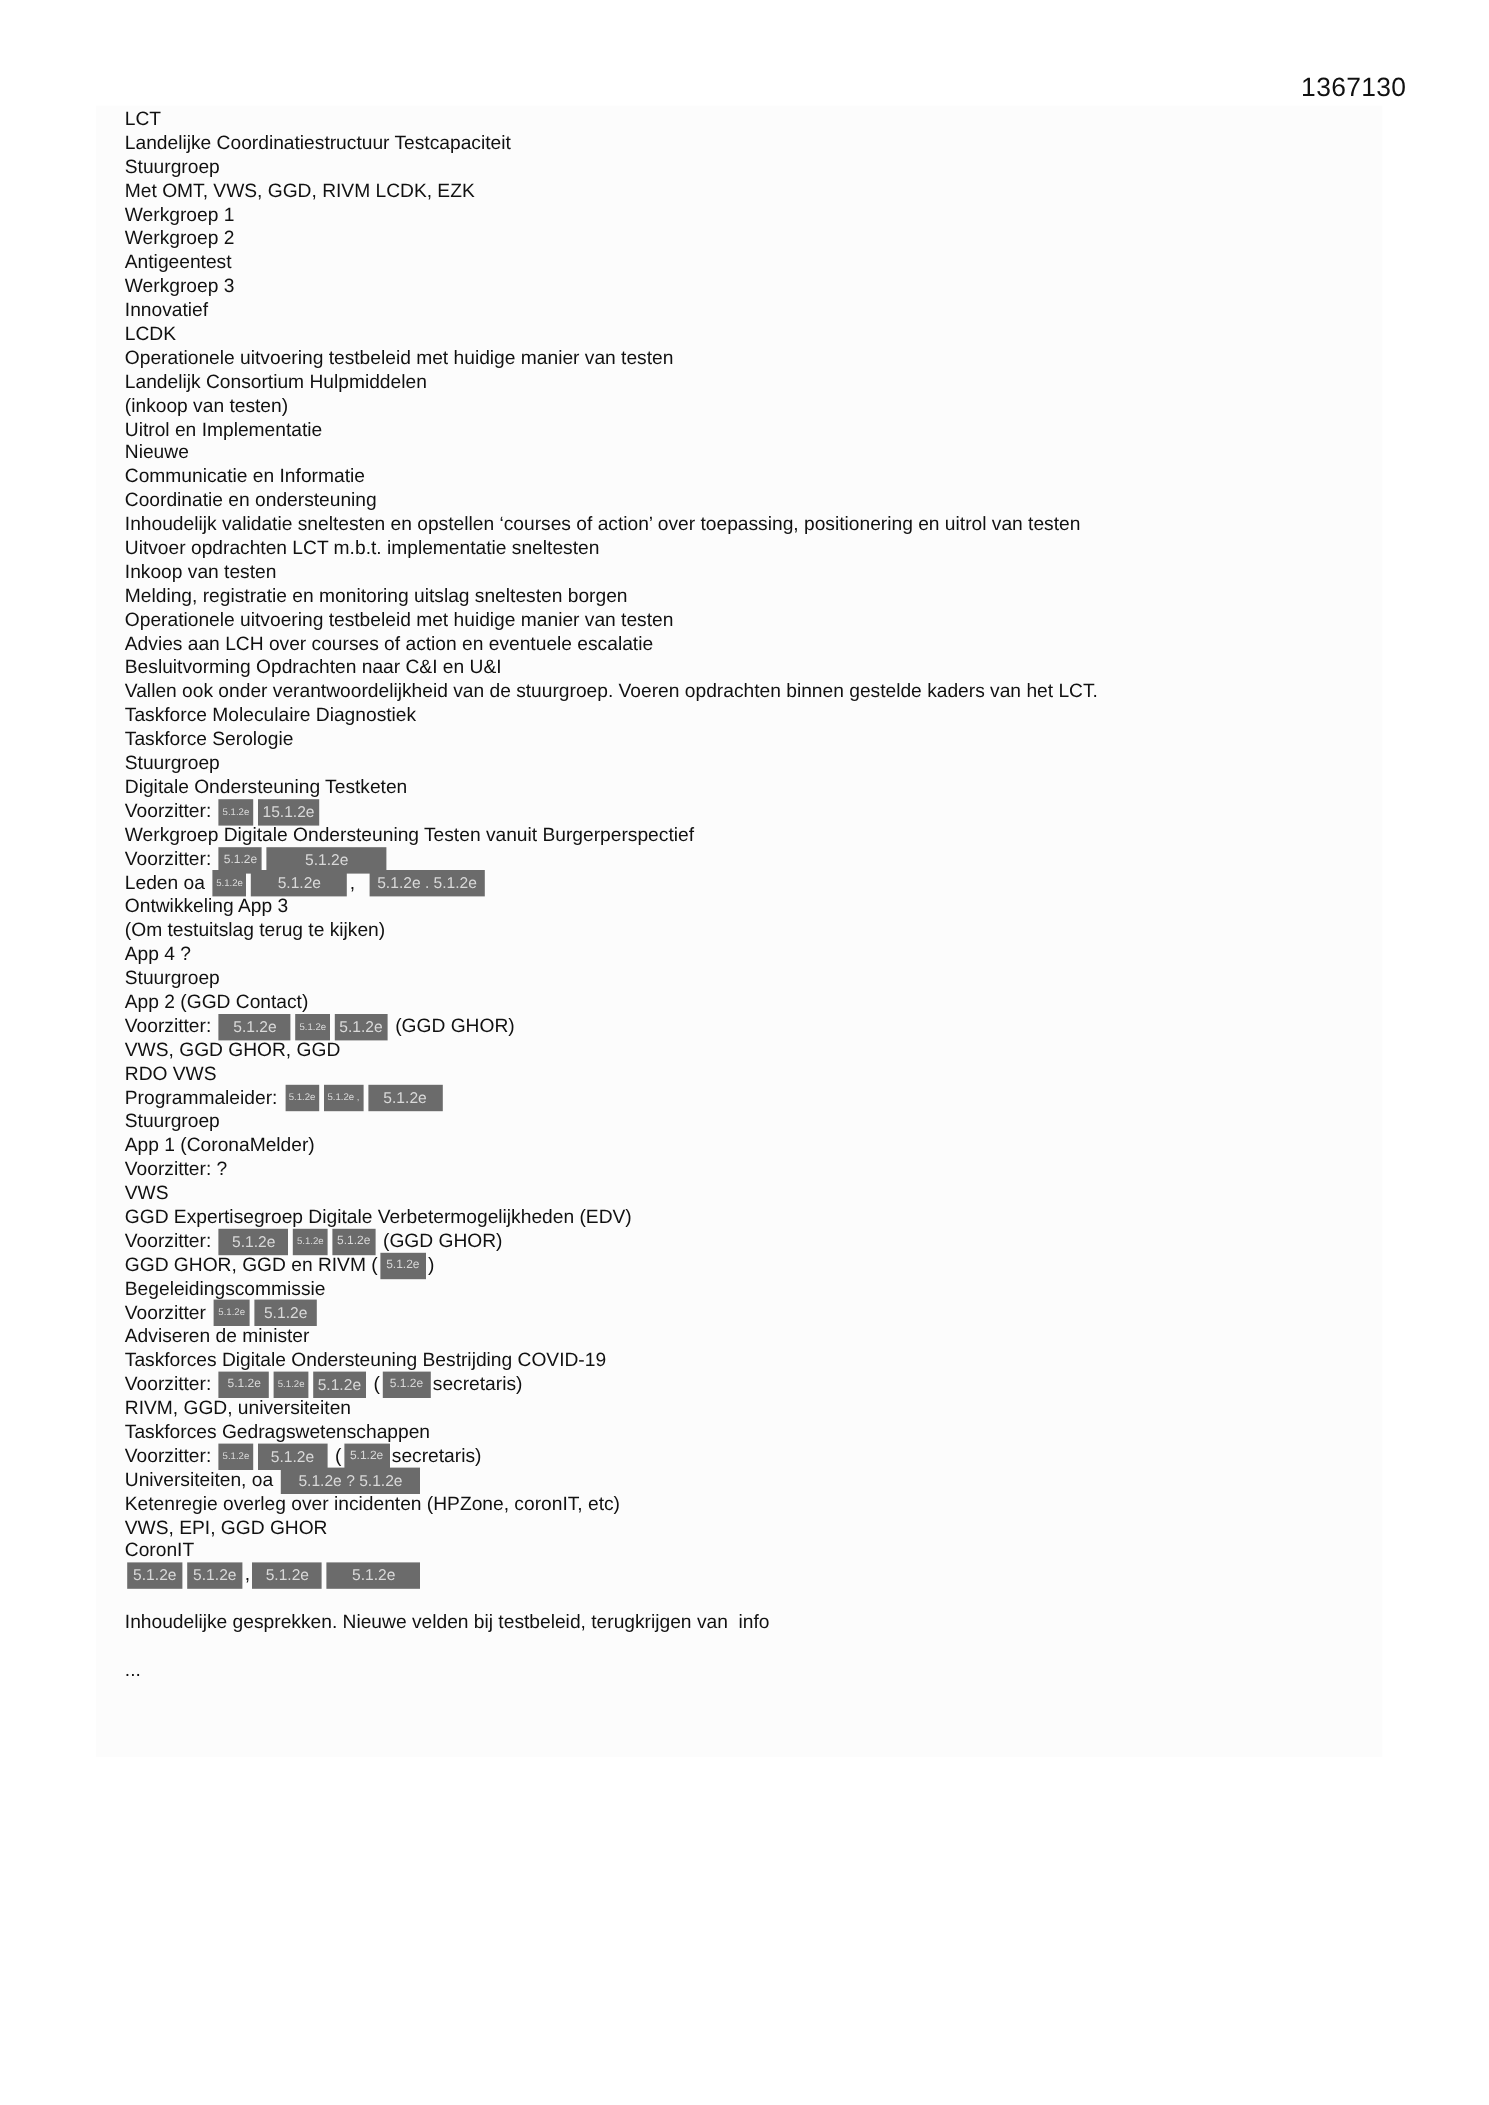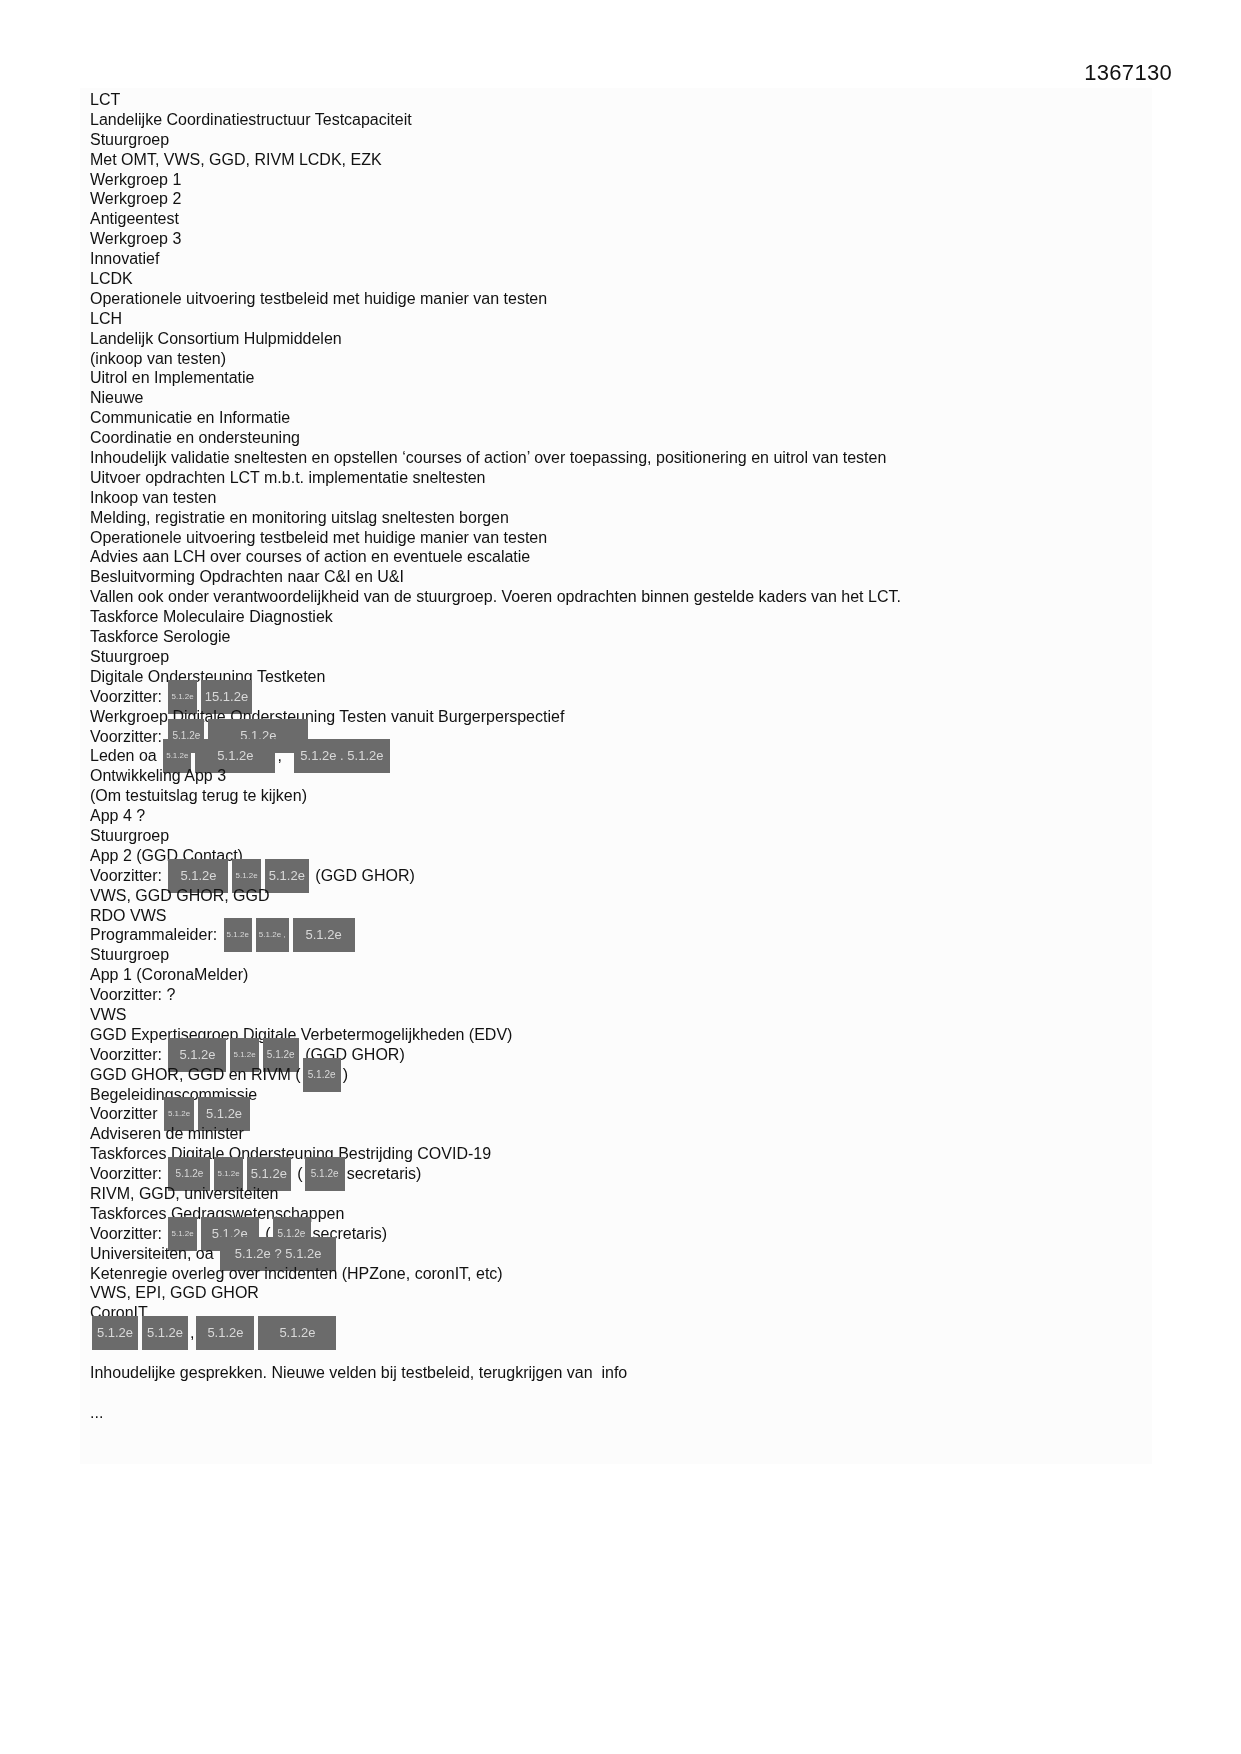--- a/index.html
+++ b/index.html
@@ -9,28 +9,28 @@
     }
     .doc-id {
       position: absolute; right: 69px; top: 60px;
       font-size: 22px; color: #111; letter-spacing: 0.3px;
     }
     .panel {
       position: absolute; left: 80px; top: 88px; width: 1072px; height: 1376px;
       background: #fcfcfc;
     }
     .lines {
-      position: absolute; left: 90px; top: 90px;
+      position: absolute; left: 104px; top: 90px;
       font-size: 16px; line-height: 19.9px; white-space: nowrap;
     }
     .line { height: 19.9px; display: flex; align-items: center; }
     .line .txt { white-space: pre; }
     .redact {
       display: inline-flex; align-items: center; justify-content: center;
-      background: #6b6b6b; color: #d9d9d9; height: 34px;
+      background: #6b6b6b; color: #d9d9d9; height: 22px;
       margin: 0 2px; padding: 0 4px; box-sizing: border-box;
       font-size: 13px; line-height: 18px;
     }
     .redact.s { font-size: 8px; padding: 0 3px; }
     .redact.m { font-size: 10px; }
     .gap { height: 19.9px; }
   </style>
 </head>
 <body>
 
@@ -64,23 +64,20 @@
     <div class="line">
       <span class="txt">Innovatief</span>
     </div>
     <div class="line">
       <span class="txt">LCDK</span>
     </div>
     <div class="line">
       <span class="txt">Operationele uitvoering testbeleid met huidige manier van testen</span>
     </div>
     <div class="line">
-      <span class="txt">LCH</span>
-    </div>
-    <div class="line">
       <span class="txt">Landelijk Consortium Hulpmiddelen</span>
     </div>
     <div class="line">
       <span class="txt">(inkoop van testen)</span>
     </div>
     <div class="line">
       <span class="txt">Uitrol en Implementatie</span>
     </div>
     <div class="line">
       <span class="txt">Nieuwe</span>

